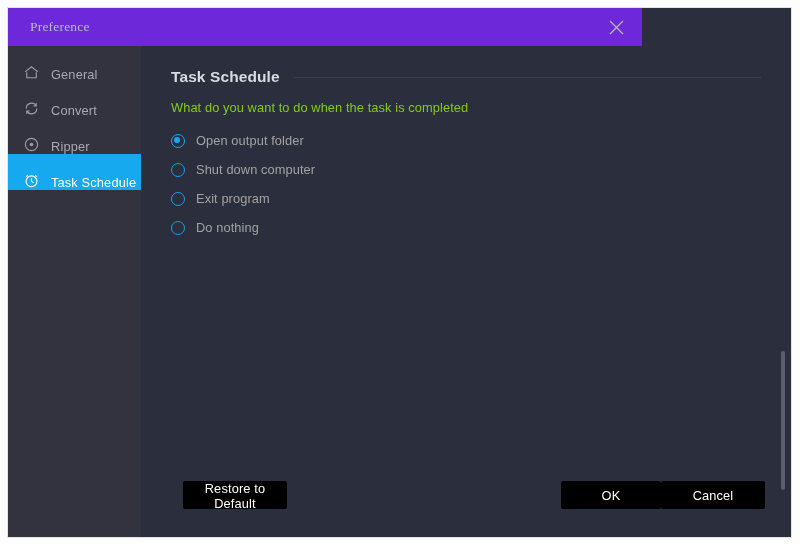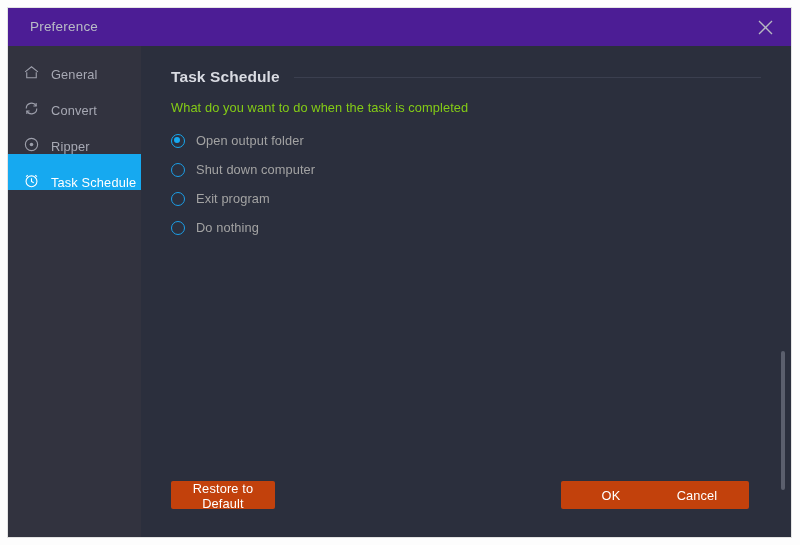--- a/index.html
+++ b/index.html
@@ -29,23 +29,24 @@
     background: #2b2f3d;
     box-shadow: 0 0 0 1px #e3e3e3;
     overflow: hidden;
   }
 
   
   .titlebar {
     position: absolute;
     left: 0;
     top: 0;
-    width: 783px;
+    width: 634px;
     height: 38px;
-    background: #4c1d95;
+    background: #6d28d9;
+    font-family: Liberation Serif, serif;
   }
   .title-text {
     position: absolute;
     left: 22px;
     top: 11px;
     font-size: 13.5px;
     color: #b9bcc6;
     letter-spacing: .2px;
     white-space: nowrap;
   }
@@ -205,31 +206,32 @@
     border-radius: 2px;
     background: #5b5f6d;
   }
 
   
   .btn {
     position: absolute;
     height: 28px;
     border: none;
     border-radius: 2px;
-    background: #c2410c;
+    background: #000000;
     color: #ffffff;
     font-family: "Liberation Sans", sans-serif;
     font-size: 12.8px;
     letter-spacing: .15px;
     cursor: pointer;
     padding: 0;
+    margin-left: 12px;
   }
   .btn-restore { left: 30px;  bottom: 28px; width: 104px; }
   .btn-ok      { right: 130px; bottom: 28px; width: 100px; }
-  .btn-cancel  { right: 42px;  bottom: 28px; width: 104px; }
+  .btn-cancel  { right: 26px;  bottom: 28px; width: 104px; }
 </style>
 </head>
 <body>
 
 <div id="app">
   <div class="window">
 
     <div class="titlebar">
       <div class="title-text">Preference</div>
       <div class="close-btn">

